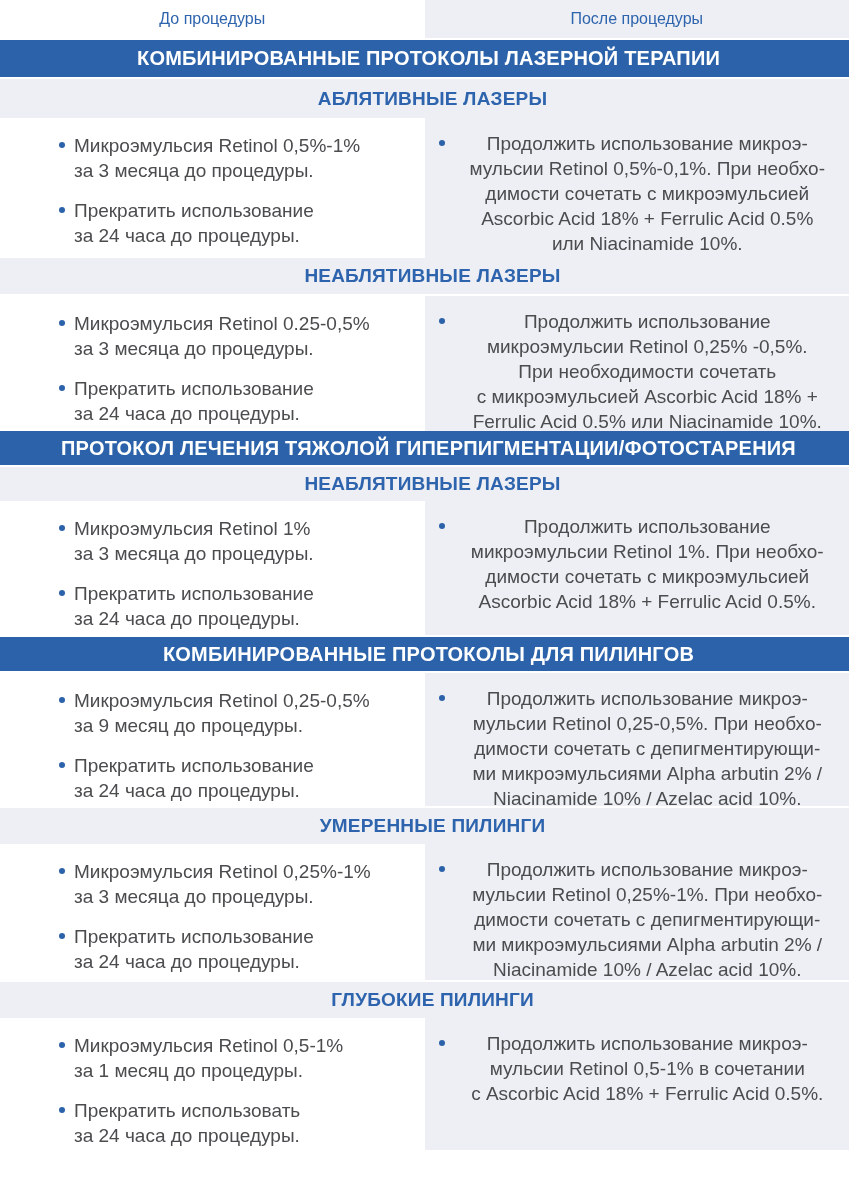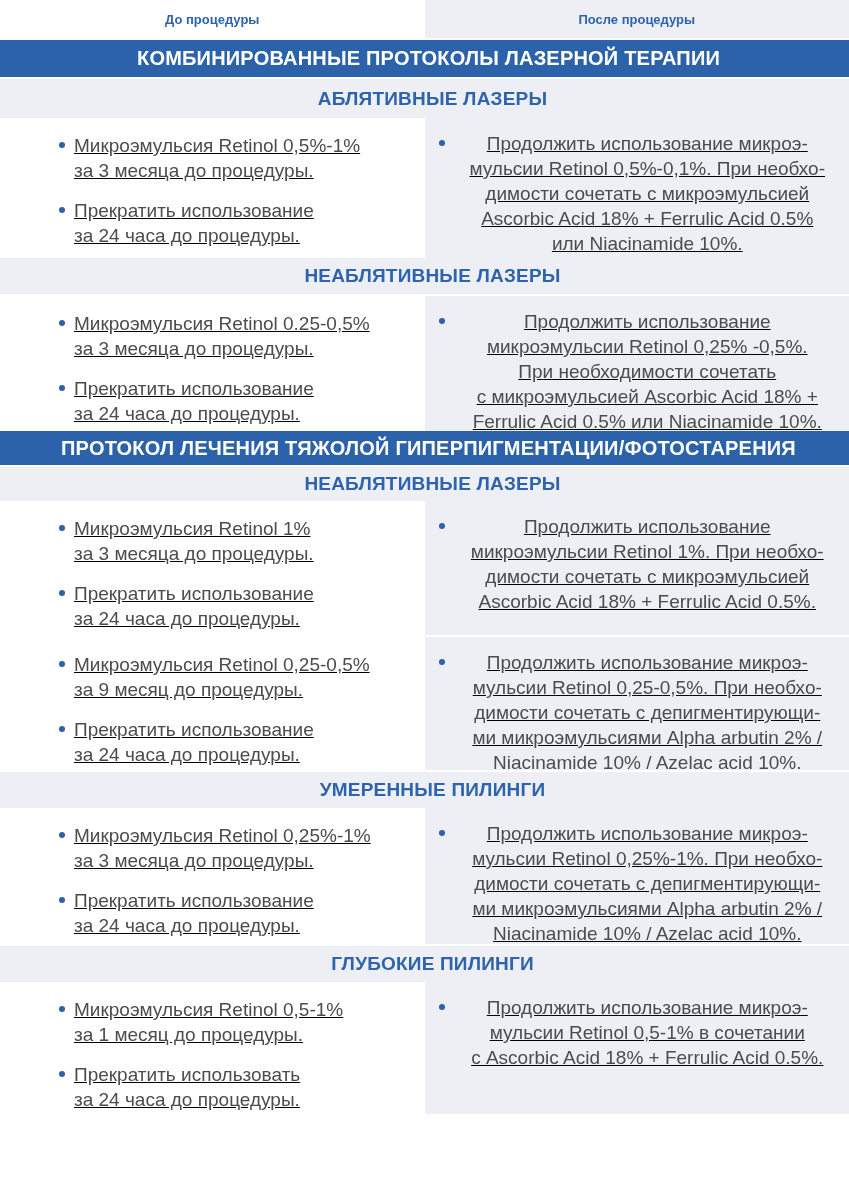--- a/index.html
+++ b/index.html
@@ -9,38 +9,38 @@
     --body:#4b4c4e;
   }
   html,body{margin:0;padding:0;background:#fff;}
   .page{
     width:849px;height:1200px;overflow:hidden;background:#fff;
     font-family:"Liberation Sans","DejaVu Sans",sans-serif;
   }
   
   .hdr{display:flex;height:38px;margin-bottom:2px;}
   .hdr-cell{flex:1 1 50%;display:flex;align-items:center;justify-content:center;
-    font-size:13px;font-weight:700;color:var(--blue-text);}
+    font-size:16px;font-weight:400;color:var(--blue-text);}
   .hdr-cell.after{background:var(--light);}
   
   .banner-blue{background:var(--blue);color:#fff;font-weight:700;font-size:20px;
     display:flex;align-items:center;justify-content:center;letter-spacing:.2px;
     margin-bottom:2px;padding-left:8px;}
   .banner-gray{background:var(--light);color:var(--blue-text);font-weight:700;font-size:19px;
     display:flex;align-items:center;justify-content:center;letter-spacing:.2px;padding-left:16px;}
   .mb2{margin-bottom:2px;}
   .h36{height:36px}.h37{height:37px}.h38{height:34px}.h39{height:39px}
   .c140{height:140px}.c135{height:135px}.c134{height:134px}
   .c133{height:133px}.c136{height:136px}.c132{height:132px}
   
   .crow{display:flex;overflow:hidden;}
   .ccell{flex:0 0 50%;box-sizing:border-box;overflow:hidden;}
   .ccell.before{background:#fff;padding:15px 14px 0 58px;}
   .ccell.after{background:var(--light);padding:13px 8px 0 13px;text-align:center;}
-  ul.blist{margin:0;padding:0;list-style:none;text-decoration:underline;}
+  ul.blist{margin:0;padding:0;list-style:none;}
   ul.blist li{
     position:relative;padding-left:16px;margin:0 0 15px 0;
     font-size:19px;line-height:25px;color:var(--body);white-space:pre-line;
   }
   ul.blist li::before{
     content:"";position:absolute;left:1px;top:9px;width:6px;height:6px;
     border-radius:50%;background:var(--blue);
   }
 </style>
 </head>
@@ -115,20 +115,21 @@
     <div class="ccell after">
       <ul class="blist">
         <li>Продолжить использование
 микроэмульсии Retinol 1%. При необхо-
 димости сочетать с микроэмульсией
 Ascorbic Acid 18% + Ferrulic Acid 0.5%.</li>
       </ul>
     </div>
   </div>
 
+  <div class="banner-blue h38">КОМБИНИРОВАННЫЕ ПРОТОКОЛЫ ДЛЯ ПИЛИНГОВ</div>
 
 
   <div class="crow c133 mb2">
     <div class="ccell before">
       <ul class="blist">
         <li>Микроэмульсия Retinol 0,25-0,5%
 за 9 месяц до процедуры.</li>
         <li>Прекратить использование
 за 24 часа до процедуры.</li>
       </ul>

